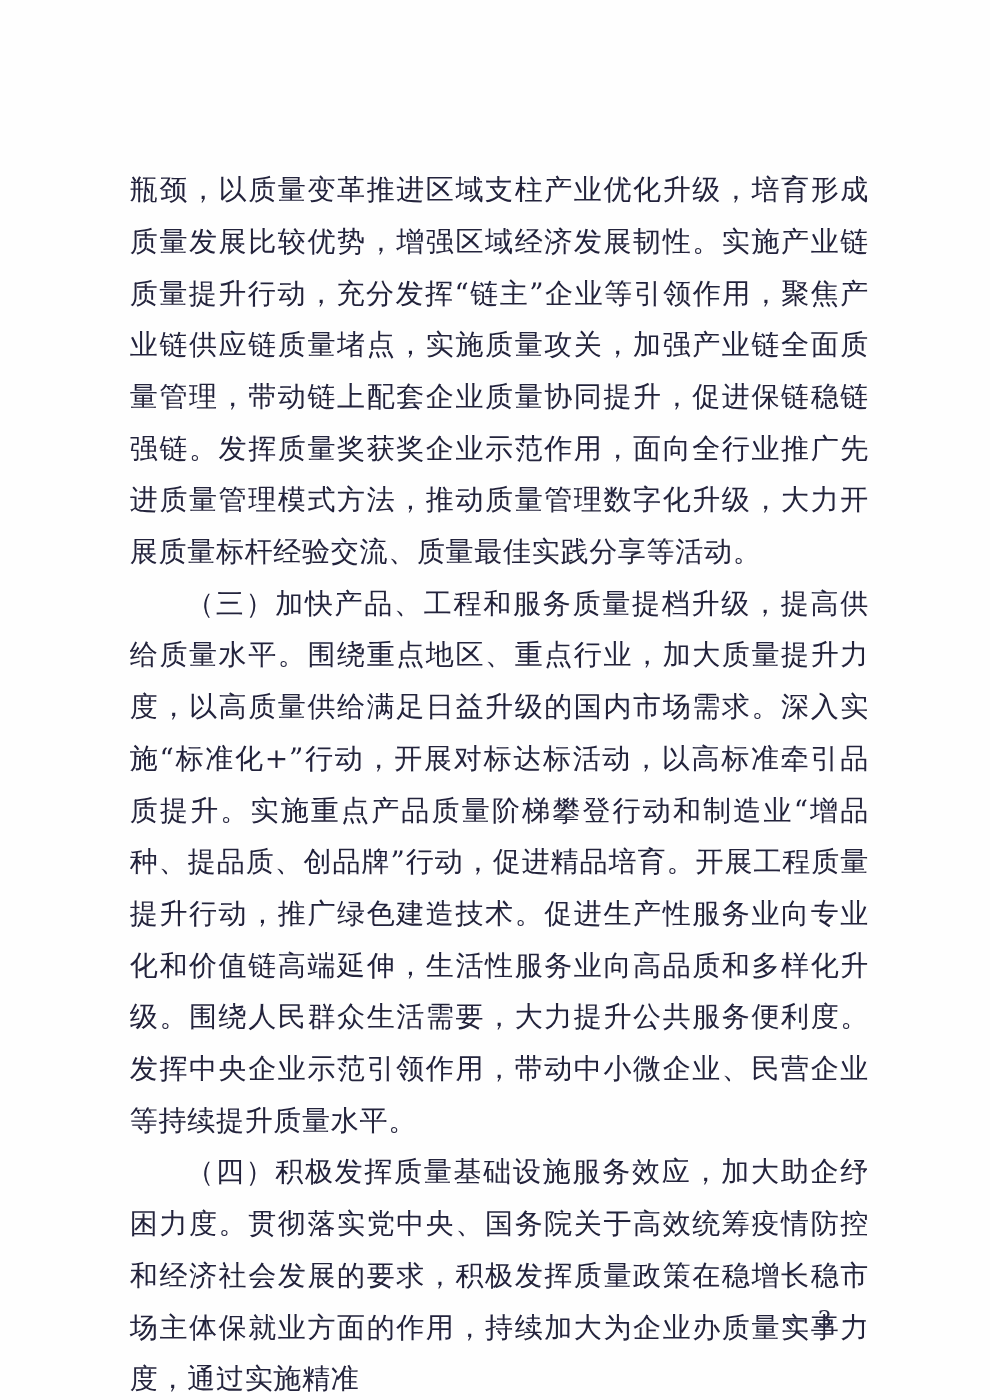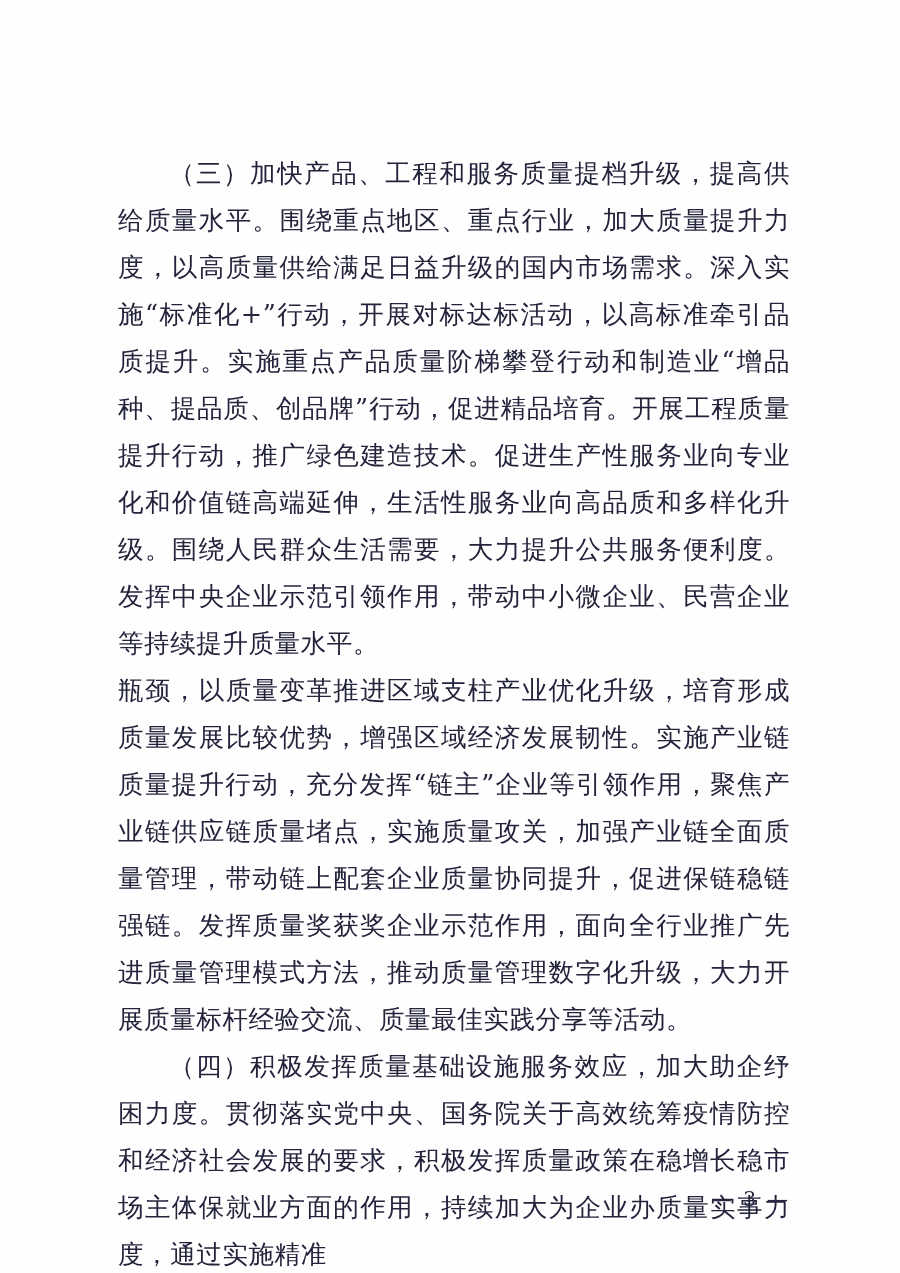--- a/index.html
+++ b/index.html
@@ -46,18 +46,18 @@
     color: #2a2a44;
     letter-spacing: 2px;
     font-family: "DejaVu Serif", "Liberation Serif", serif;
   }
 </style>
 </head>
 <body>
 
 <div class="page">
   <div class="doc-body">
+    <p class="para">瓶颈，以质量变革推进区域支柱产业优化升级，培育形成质量发展比较优势，增强区域经济发展韧性。实施产业链质量提升行动，充分发挥“链主”企业等引领作用，聚焦产业链供应链质量堵点，实施质量攻关，加强产业链全面质量管理，带动链上配套企业质量协同提升，促进保链稳链强链。发挥质量奖获奖企业示范作用，面向全行业推广先进质量管理模式方法，推动质量管理数字化升级，大力开展质量标杆经验交流、质量最佳实践分享等活动。</p>
     <p class="para indent">（三）加快产品、工程和服务质量提档升级，提高供给质量水平。围绕重点地区、重点行业，加大质量提升力度，以高质量供给满足日益升级的国内市场需求。深入实施“标准化+”行动，开展对标达标活动，以高标准牵引品质提升。实施重点产品质量阶梯攀登行动和制造业“增品种、提品质、创品牌”行动，促进精品培育。开展工程质量提升行动，推广绿色建造技术。促进生产性服务业向专业化和价值链高端延伸，生活性服务业向高品质和多样化升级。围绕人民群众生活需要，大力提升公共服务便利度。发挥中央企业示范引领作用，带动中小微企业、民营企业等持续提升质量水平。</p>
-    <p class="para">瓶颈，以质量变革推进区域支柱产业优化升级，培育形成质量发展比较优势，增强区域经济发展韧性。实施产业链质量提升行动，充分发挥“链主”企业等引领作用，聚焦产业链供应链质量堵点，实施质量攻关，加强产业链全面质量管理，带动链上配套企业质量协同提升，促进保链稳链强链。发挥质量奖获奖企业示范作用，面向全行业推广先进质量管理模式方法，推动质量管理数字化升级，大力开展质量标杆经验交流、质量最佳实践分享等活动。</p>
     <p class="para indent">（四）积极发挥质量基础设施服务效应，加大助企纾困力度。贯彻落实党中央、国务院关于高效统筹疫情防控和经济社会发展的要求，积极发挥质量政策在稳增长稳市场主体保就业方面的作用，持续加大为企业办质量实事力度，通过实施精准</p>
   </div>
   <div class="page-number">— 3 —</div>
 </div>
 
 </body></html>

